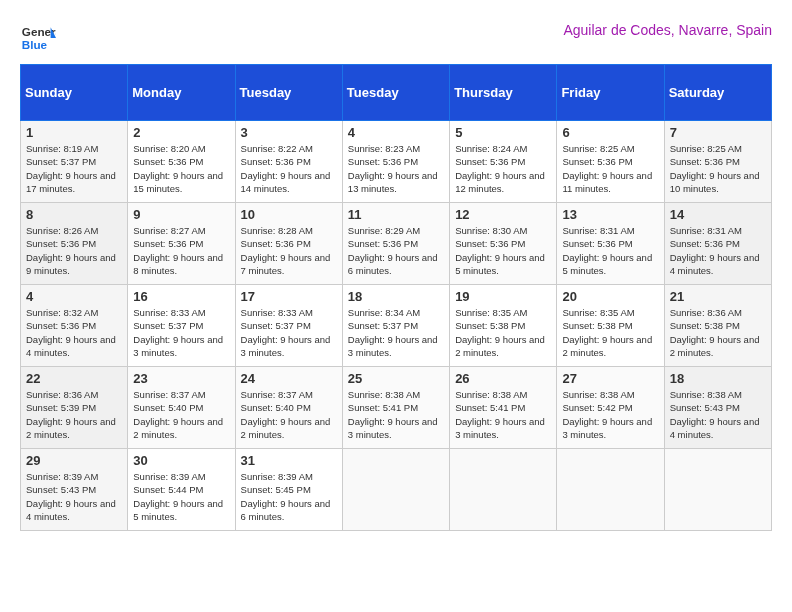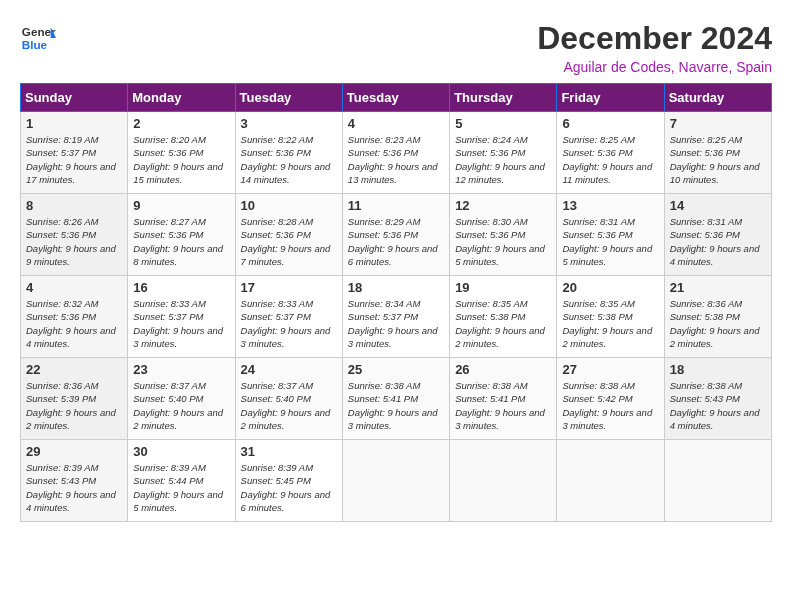--- a/index.html
+++ b/index.html
@@ -37,25 +37,25 @@
       font-size: 14px;
       color: #a21caf;
       margin-top: 2px;
     }
     table {
       width: 100%;
       border-collapse: collapse;
       table-layout: fixed;
     }
     th {
-      background-color: #701a75;
+      background-color: #1d4ed8;
       color: white;
       font-size: 13px;
       font-weight: bold;
-      padding: 6px 4px;
+      padding: 20px 4px;
       text-align: left;
       border: 1px solid #1a73e8;
     }
     td {
       border: 1px solid #ccc;
       vertical-align: top;
       padding: 4px 5px;
       font-size: 10px;
       color: #333;
       height: 82px;
@@ -67,42 +67,40 @@
       font-size: 13px;
       font-weight: bold;
       color: #333;
       display: block;
       margin-bottom: 2px;
     }
     .day-info {
       font-size: 9.5px;
       line-height: 1.4;
       color: #333;
-      font-style: italic;
     }
     td.empty {
       background: #f9f9f9;
     }
     tr:nth-child(even) td { background-color: #fafafa; }
     tr:nth-child(even) td:nth-child(1),
     tr:nth-child(even) td:nth-child(7) { background-color: #f0f0f0; }
   </style>
 </head>
 <body>
 
 <div class="header">
   <div class="logo">
     <svg class="logo-icon" viewBox="0 0 40 40">
       <text x="2" y="18" font-size="13" font-weight="bold" fill="#333" font-family="Arial">General</text>
       <text x="2" y="32" font-size="13" font-weight="bold" fill="#1a73e8" font-family="Arial">Blue</text>
       <polygon points="34,8 40,20 34,20" fill="#1a73e8"></polygon>
     </svg>
   </div>
   <div class="title-block">
-    <div class="month-title">December 2024</div>
     <div class="location">Aguilar de Codes, Navarre, Spain</div>
   </div>
 </div>
 
 <table>
   <thead>
     <tr>
     <th>Sunday</th>
         <th>Monday</th>
         <th>Tuesday</th>

